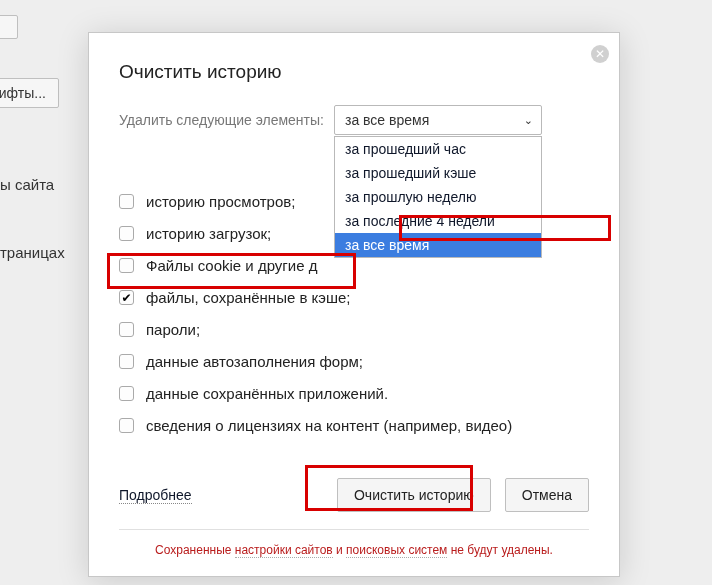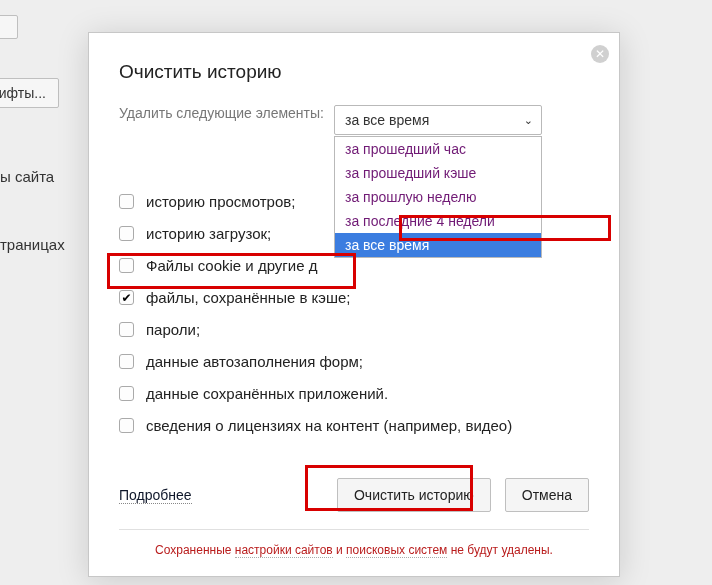--- a/index.html
+++ b/index.html
@@ -22,20 +22,21 @@
     border: 1px solid #bfbfbf;
     color: #333;
     font-size: 14px;
     padding: 6px 12px;
     border-radius: 2px;
   }
   .bg-label {
     position: absolute;
     left: 0;
     font-size: 15px;
+    margin-top: 8px;
   }
 
   
   .modal {
     position: absolute;
     left: 88px; top: 32px;
     width: 532px;
     background: #ffffff;
     border: 1px solid #c7c7c7;
     box-shadow: 0 4px 30px rgba(0,0,0,.15);
@@ -55,21 +56,21 @@
     color: #fff;
     font-size: 12px;
     line-height: 18px;
     text-align: center;
     cursor: pointer;
   }
 
   .period-row {
     margin-top: 22px;
     display: flex;
-    align-items: flex-start;
+    align-items: center;
     gap: 10px;
     position: relative;
   }
   .period-label {
     color: #777;
     font-size: 14px;
   }
   .select-box {
     position: relative;
     border: 1px solid #b9b9b9;
@@ -89,21 +90,21 @@
     position: absolute;
     left: 0; top: 31px;
     width: 208px;
     background: #fff;
     border: 1px solid #b9b9b9;
     z-index: 10;
   }
   .dropdown .opt {
     padding: 4px 10px;
     font-size: 14px;
-    color: #701a75;
+    color: #0f172a;
     cursor: pointer;
   }
   .dropdown .opt.selected {
     background: #3b7de0;
     color: #fff;
   }
   
   .check-list {
     position: absolute;
     left: 30px;

